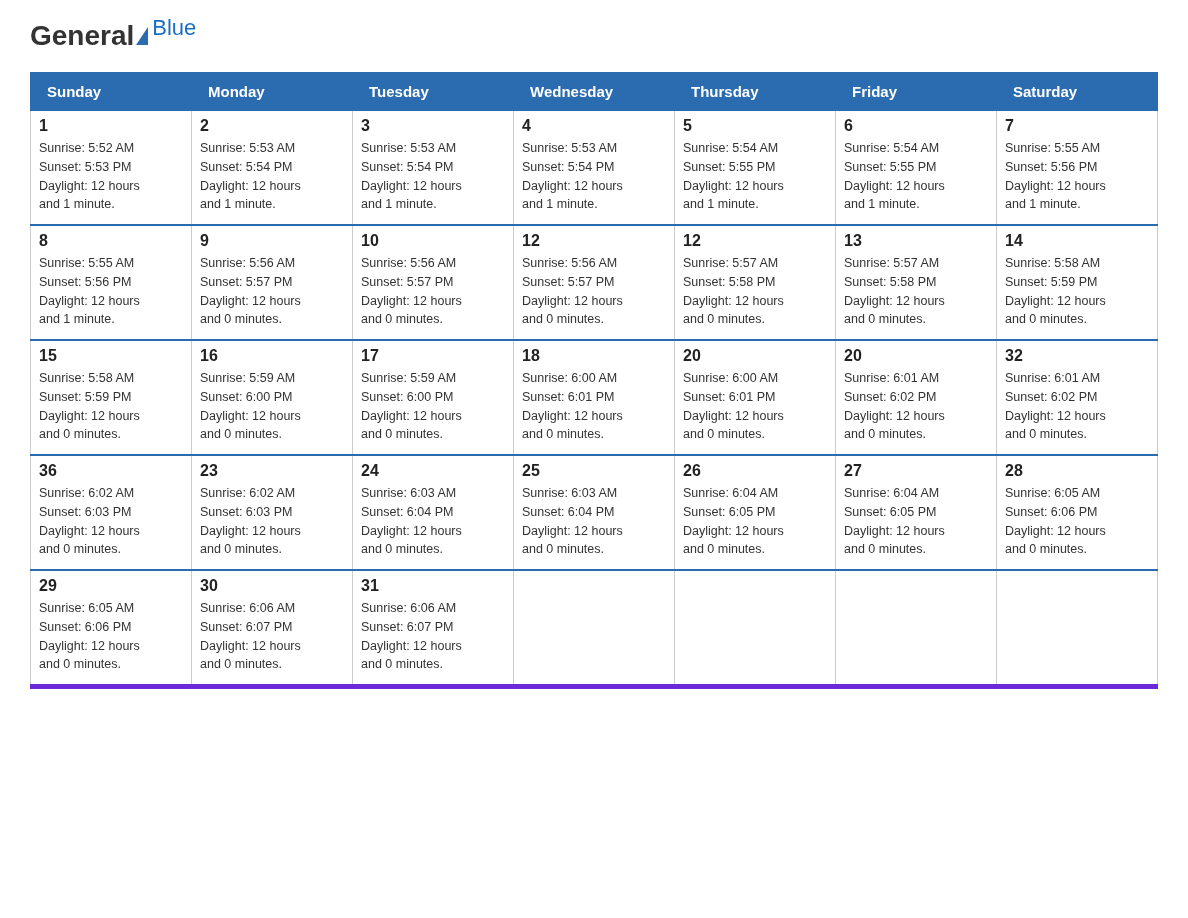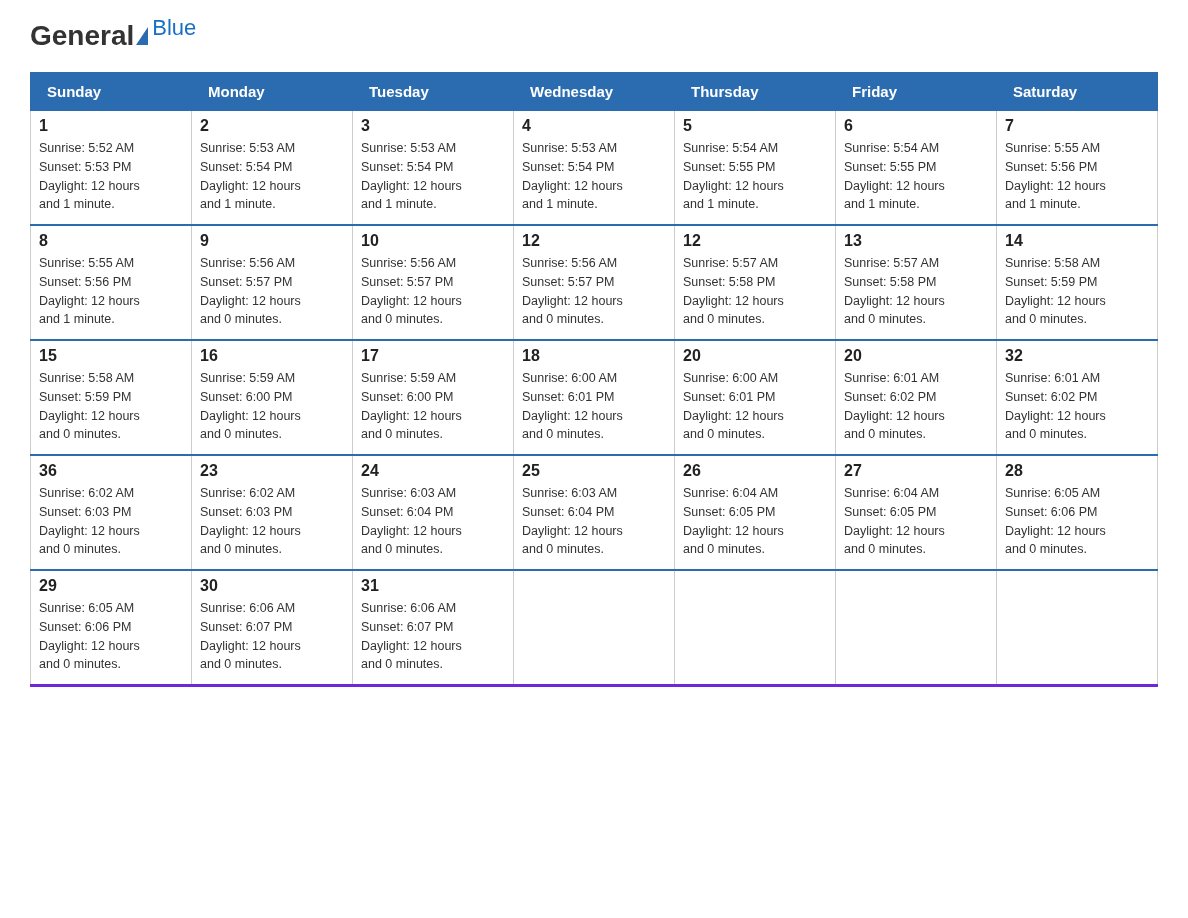--- a/index.html
+++ b/index.html
@@ -92,21 +92,21 @@
     }
     tbody tr td .day-info {
       font-size: 12.5px;
       line-height: 1.5;
       color: #333;
     }
     tbody tr {
       border-bottom: 2px solid #2b6cb0;
     }
     tbody tr:last-child {
-      border-bottom: 3px solid #6d28d9;
+      border-bottom: 5px solid #6d28d9;
     }
     .empty-cell {
       background: #fff;
     }
   </style>
 </head>
 <body>
 
 <div class="header">
   <div class="logo">

